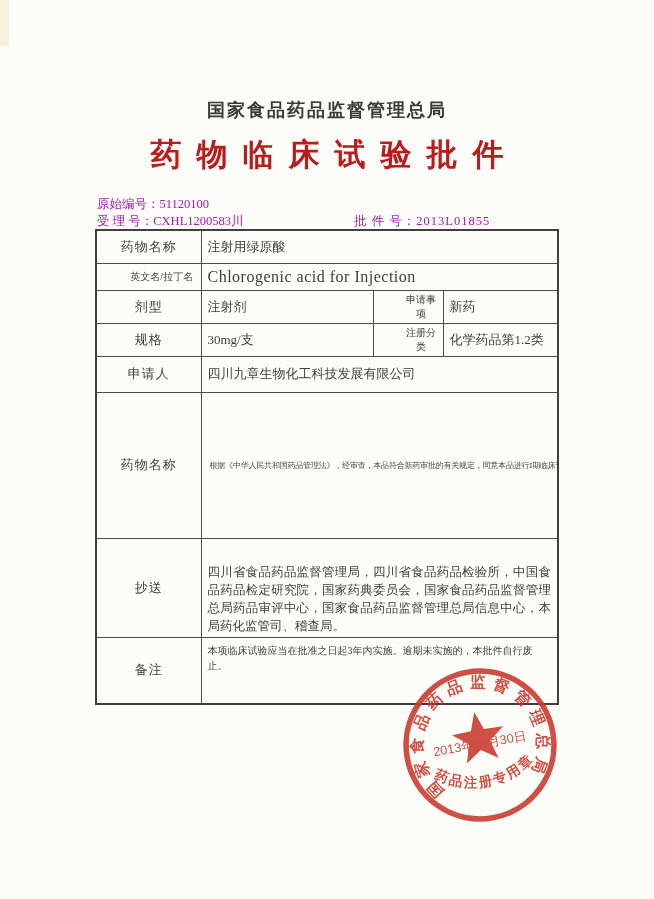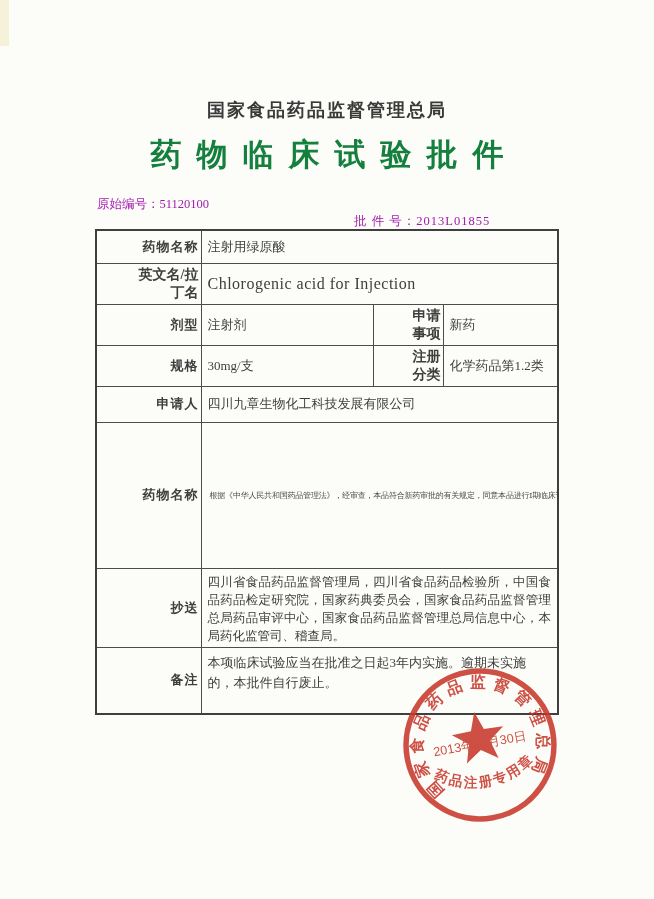--- a/index.html
+++ b/index.html
@@ -21,65 +21,66 @@
     text-align:center;
     font-size:18px;font-weight:700;letter-spacing:2px;
     color:#3a3a3a;
     font-family:"Liberation Sans","DejaVu Sans",sans-serif;
   }
   .doc-title{
     position:absolute;top:134px;left:0;right:0;
     text-align:center;
     font-size:31px;font-weight:600;letter-spacing:15px;
     text-indent:15px;
-    color:#15803d;
+    color:#b91c1c;
   }
   .meta{position:absolute;left:97px;top:196px;width:462px;font-size:12.5px;color:#a21caf;}
   .meta-line{height:17px;line-height:17px;}
   .meta-right{position:absolute;left:257px;top:17px;letter-spacing:1px;}
   .doc-table{
     position:absolute;left:95px;top:229px;
     width:462px;height:452px;
     border-collapse:collapse;table-layout:fixed;
   }
   .doc-table td{
     border:1px solid #4c4c4c;
     padding:2px 6px;
     font-size:13px;
     color:#3e3e3e;
     vertical-align:middle;
     overflow:hidden;
   }
   .doc-table{border:2px solid #3f3f3f;}
-  td.lbl{text-align:right;letter-spacing:1px;padding:2px 2px;font-weight:bold;}
-  td.lbl-small{font-size:14px;letter-spacing:0;padding-left:28px;}
+  td.lbl{text-align:center;letter-spacing:1px;padding:2px 2px;}
+  td.lbl-small{font-size:10px;letter-spacing:0;padding-left:28px;}
   td.val-en{font-size:16px;letter-spacing:.5px;}
   td.val-conclusion{font-size:8px;color:#4a4a4a;letter-spacing:-.2px;white-space:nowrap;padding-left:8px;}
-  td.val-cc{font-size:12.5px;line-height:1.45;vertical-align:top;padding-top:4px;text-align:justify;}
-  td.val-remarks{font-size:13px;line-height:1.5;vertical-align:top;padding-top:5px;}
+  td.val-cc{font-size:12.5px;line-height:1.45;vertical-align:top;padding-top:24px;text-align:justify;}
+  td.val-remarks{font-size:10px;line-height:1.5;vertical-align:top;padding-top:5px;}
   .stamp{
     position:absolute;left:399px;top:664px;
     width:162px;height:162px;
     transform:rotate(-10deg);
     opacity:.88;
   }
   .stamp svg{width:100%;height:100%;}
 </style>
 </head>
 <body>
 
 <div class="page">
 
   <div class="scan-artifact"></div>
 
   <div class="agency">国家食品药品监督管理总局</div>
   <div class="doc-title">药物临床试验批件</div>
 
   <div class="meta">
     <div class="meta-line"><span>原始编号：</span><span>51120100</span></div>
+    <div class="meta-line"><span>受 理 号：</span><span>CXHL1200583川</span></div>
     <div class="meta-right"><span>批 件 号：</span><span>2013L01855</span></div>
   </div>
 
   <table class="doc-table">
     <colgroup>
         <col style="width:105px">
         <col style="width:172px">
         <col style="width:70px">
         <col style="width:115px">
       </colgroup>

